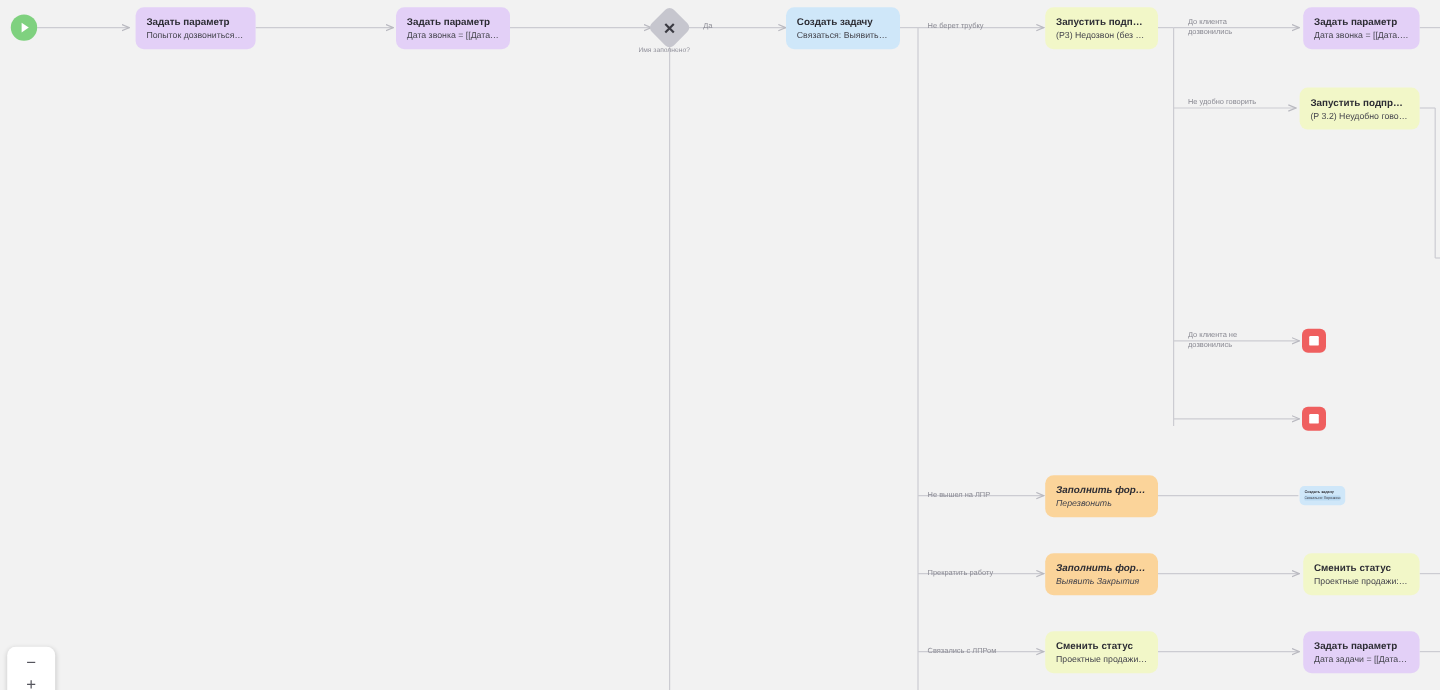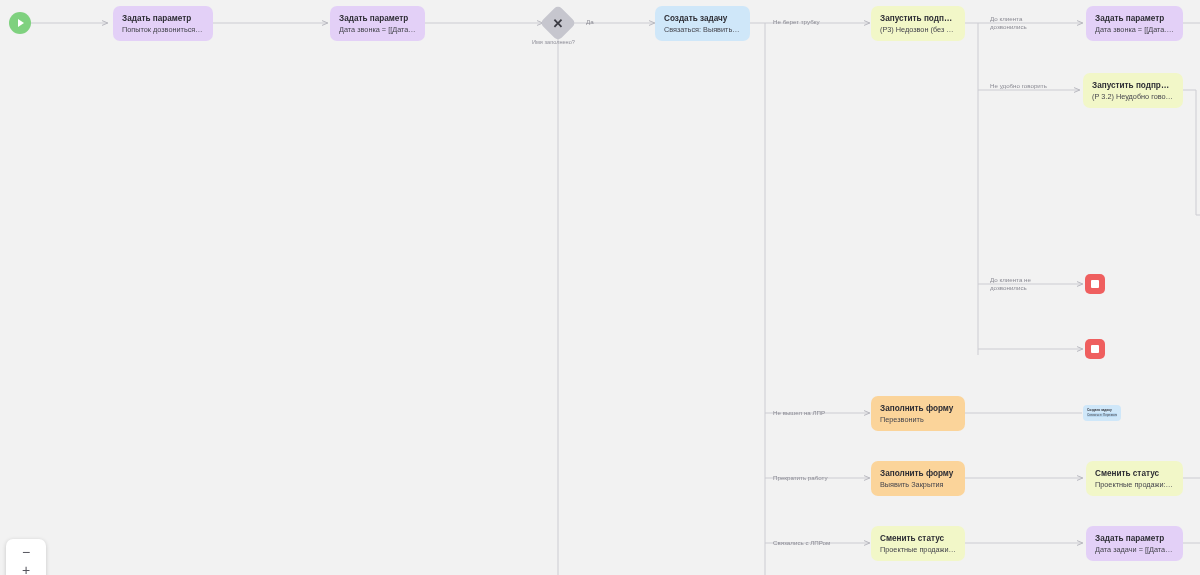--- a/index.html
+++ b/index.html
@@ -40,21 +40,21 @@
     color: #45454d;
     line-height: 10px;
     margin-top: 1px;
     white-space: nowrap;
     overflow: hidden;
     text-overflow: ellipsis;
   }
   .n-purple { background: #e3d0f7; }
   .n-blue   { background: #cfe7f9; }
   .n-yellow { background: #f2f7c8; }
-  .n-orange { background: #fbd49a; }
+  .n-orange { background: #fbd49a; font-style: italic; }
 
   .start-node {
     position: absolute;
     width: 22px; height: 22px;
     border-radius: 50%;
     background: #7fd17f;
     display: flex; align-items: center; justify-content: center;
     cursor: pointer;
   }
   .start-node .tri {

